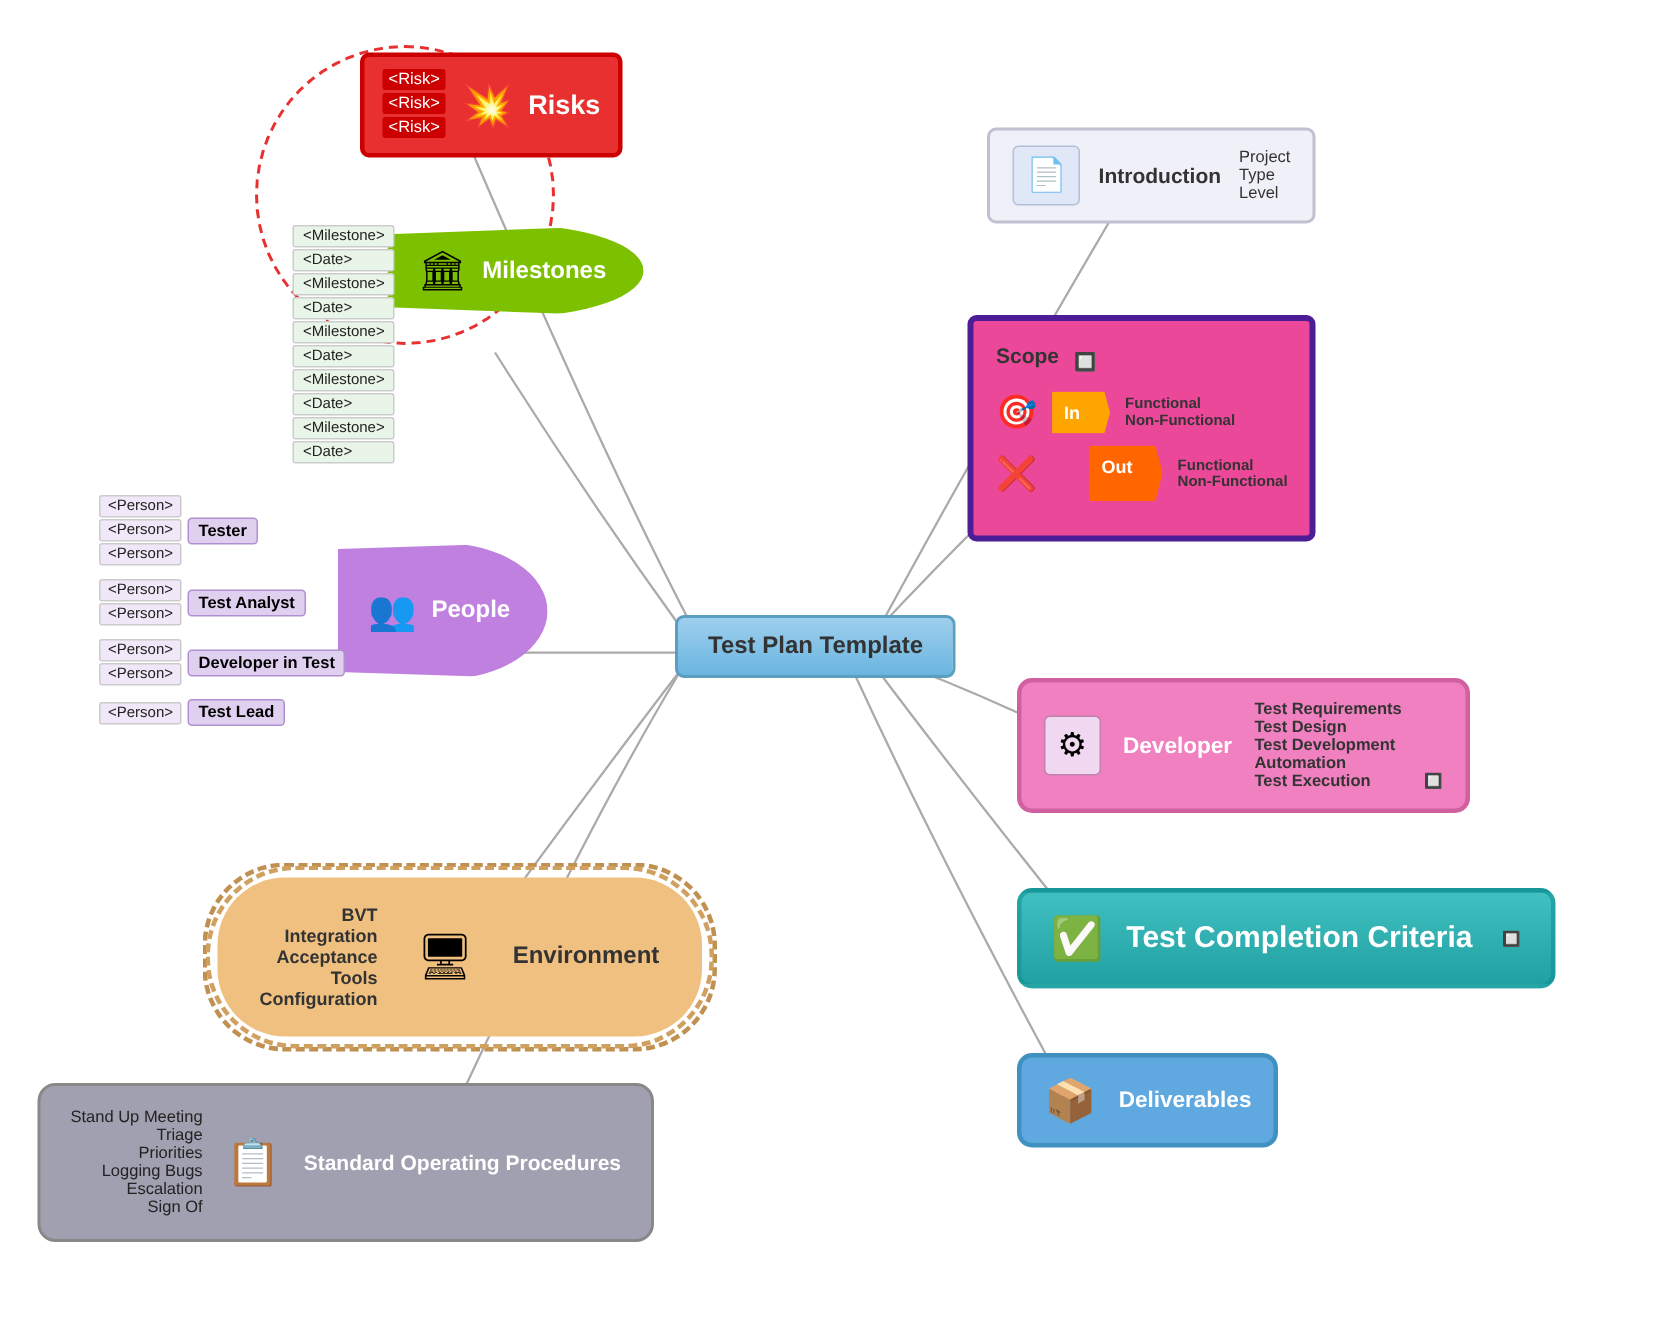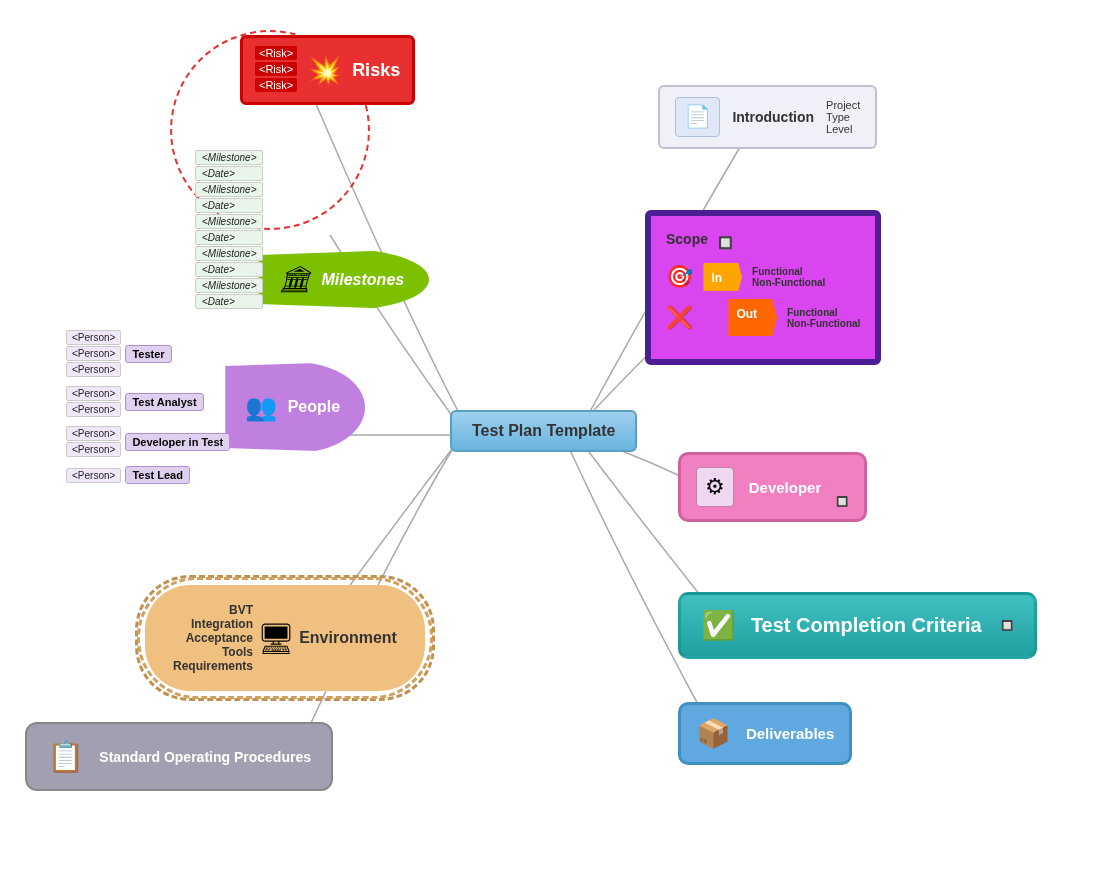--- a/index.html
+++ b/index.html
@@ -72,22 +72,21 @@
       font-size: 18px;
       font-weight: bold;
       color: white;
     }
 
     
     .milestones-outer {
       left: 200px;
       top: 145px;
       display: flex;
-      align-items: flex-end;
-      font-style: italic;
+      align-items: flex-start;
     }
     .milestones-list {
       display: flex;
       flex-direction: column;
       margin-right: -5px;
       z-index: 11;
     }
     .milestone-item {
       font-size: 10px;
       color: #222;
@@ -242,22 +241,22 @@
       font-weight: bold;
       color: #333;
     }
 
     
     .scope-outer {
       left: 655px;
       top: 200px;
     }
     .scope-box {
-      background: #d946ef;
-      border: 6px solid #4c1d95;
+      background: #ec4899;
+      border: 4px solid #4c1d95;
       border-radius: 6px;
       padding: 15px;
     }
     .scope-label {
       font-size: 14px;
       font-weight: bold;
       color: #333;
       margin-bottom: 8px;
     }
     .scope-row {
@@ -461,35 +460,43 @@
   <div class="people-bubble">
     <span style="font-size:26px;">👥</span>
     <span class="people-label">People</span>
   </div>
 </div>
 
 <div class="node" style="left:145px;top:585px;">
   <div style="position:relative;">
 
     <div style="position:absolute;inset:-10px;border:3px dashed #c09050;border-radius:55px;z-index:0;"></div>
-    <div class="env-bubble" style="position:relative;z-index:1;background:#f0c080;border-radius:45px;padding:18px 28px;display:flex;align-items:center;gap:4px;border:none;">
+    <div class="env-bubble" style="position:relative;z-index:1;background:#f0c080;border-radius:45px;padding:18px 28px;display:flex;align-items:center;gap:26px;border:none;">
       <div class="env-list">
         <span>BVT</span>
         <span>Integration</span>
         <span>Acceptance</span>
         <span>Tools</span>
-        <span>Requirements</span>
+        <span>Configuration</span>
       </div>
       <span style="font-size:30px;">🖥</span>
       <span class="env-label">Environment</span>
     </div>
   </div>
 </div>
 
 <div class="node sop-node" style="left:25px;top:722px;">
+  <div class="sop-list">
+    <span>Stand Up Meeting</span>
+    <span>Triage</span>
+    <span>Priorities</span>
+    <span>Logging Bugs</span>
+    <span>Escalation</span>
+    <span>Sign Of</span>
+  </div>
   <span style="font-size:30px;">📋</span>
   <span class="sop-label">Standard Operating Procedures</span>
 </div>
 
 <div class="node intro-node" style="left:658px;top:85px;">
   <div class="icon-box">
     <span style="font-size:22px;">📄</span>
   </div>
   <span class="intro-label">Introduction</span>
   <div class="intro-list">
@@ -528,20 +535,27 @@
       </div>
     </div>
   </div>
 </div>
 
 <div class="node approach-node" style="left:678px;top:452px;">
   <div class="icon-box" style="background:#f0d8f0;border-color:#c080b0;">
     <span style="font-size:22px;">⚙</span>
   </div>
   <span class="approach-label">Developer</span>
+  <div class="approach-list">
+    <span>Test Requirements</span>
+    <span>Test Design</span>
+    <span>Test Development</span>
+    <span>Automation</span>
+    <span>Test Execution</span>
+  </div>
   <span style="font-size:10px;color:white;align-self:flex-end;">🔲</span>
 </div>
 
 <div class="node tcc-node" style="left:678px;top:592px;">
   <span style="font-size:28px;color:white;">✅</span>
   <span class="tcc-label">Test Completion Criteria</span>
   <span style="font-size:10px;color:white;margin-left:5px;">🔲</span>
 </div>
 
 <div class="node deliverables-node" style="left:678px;top:702px;">

